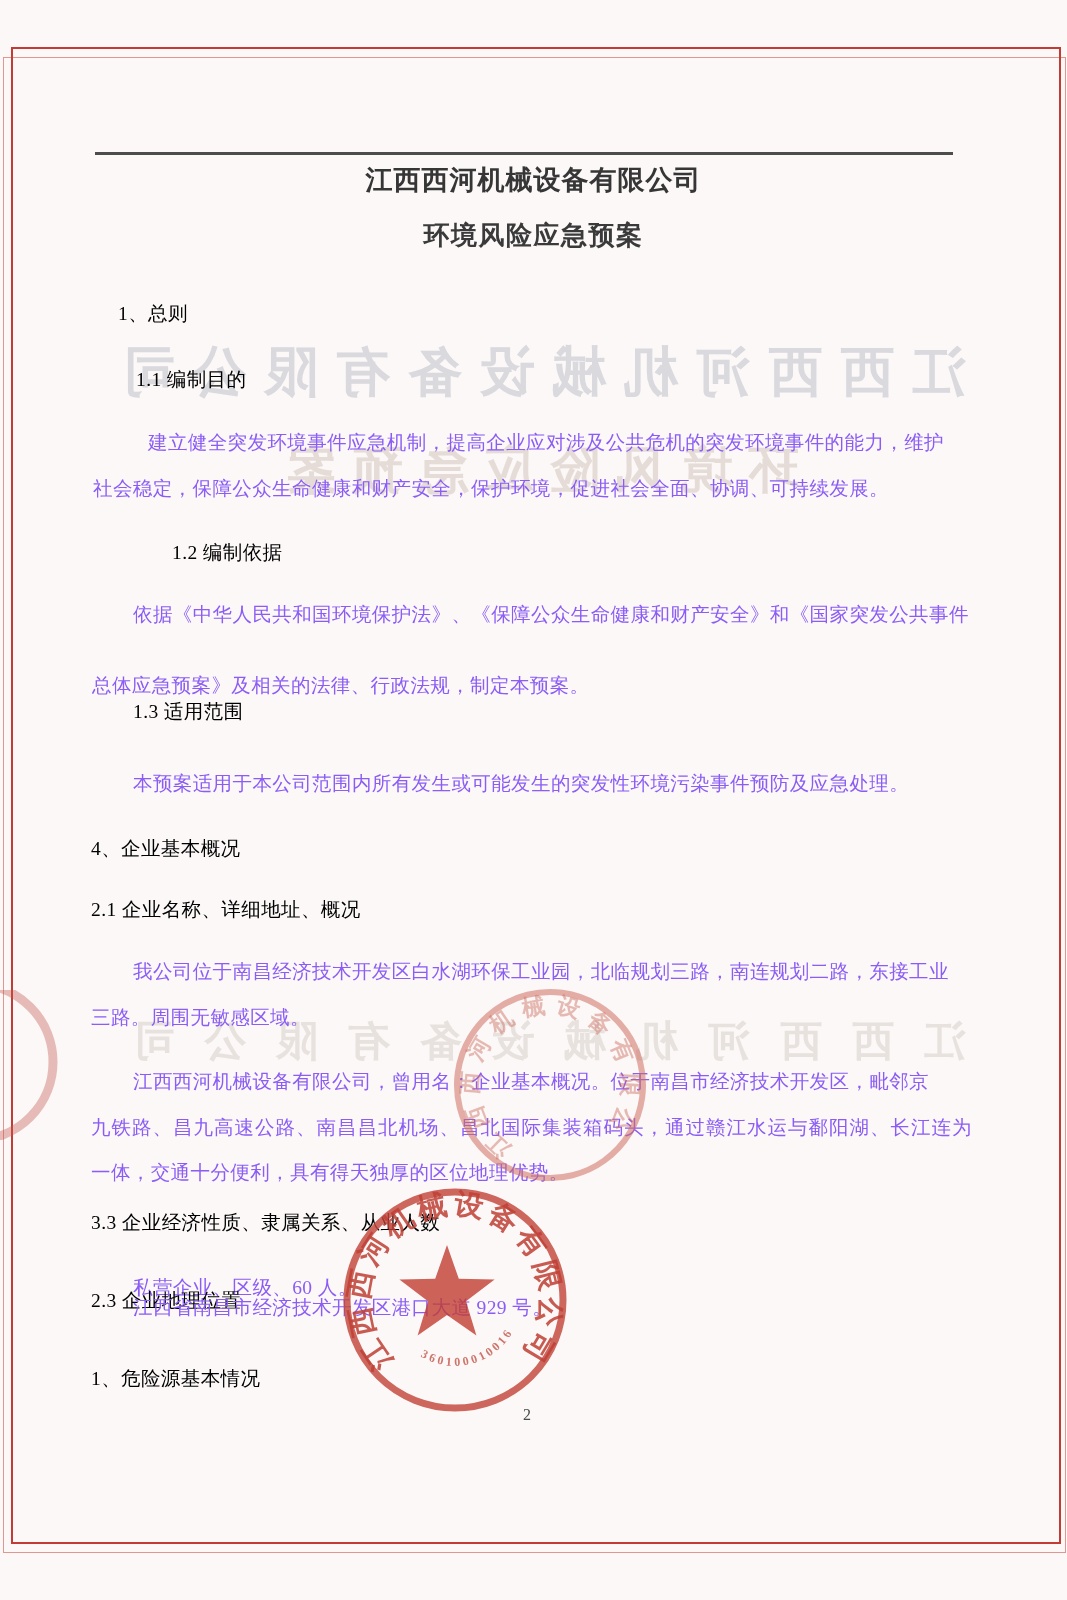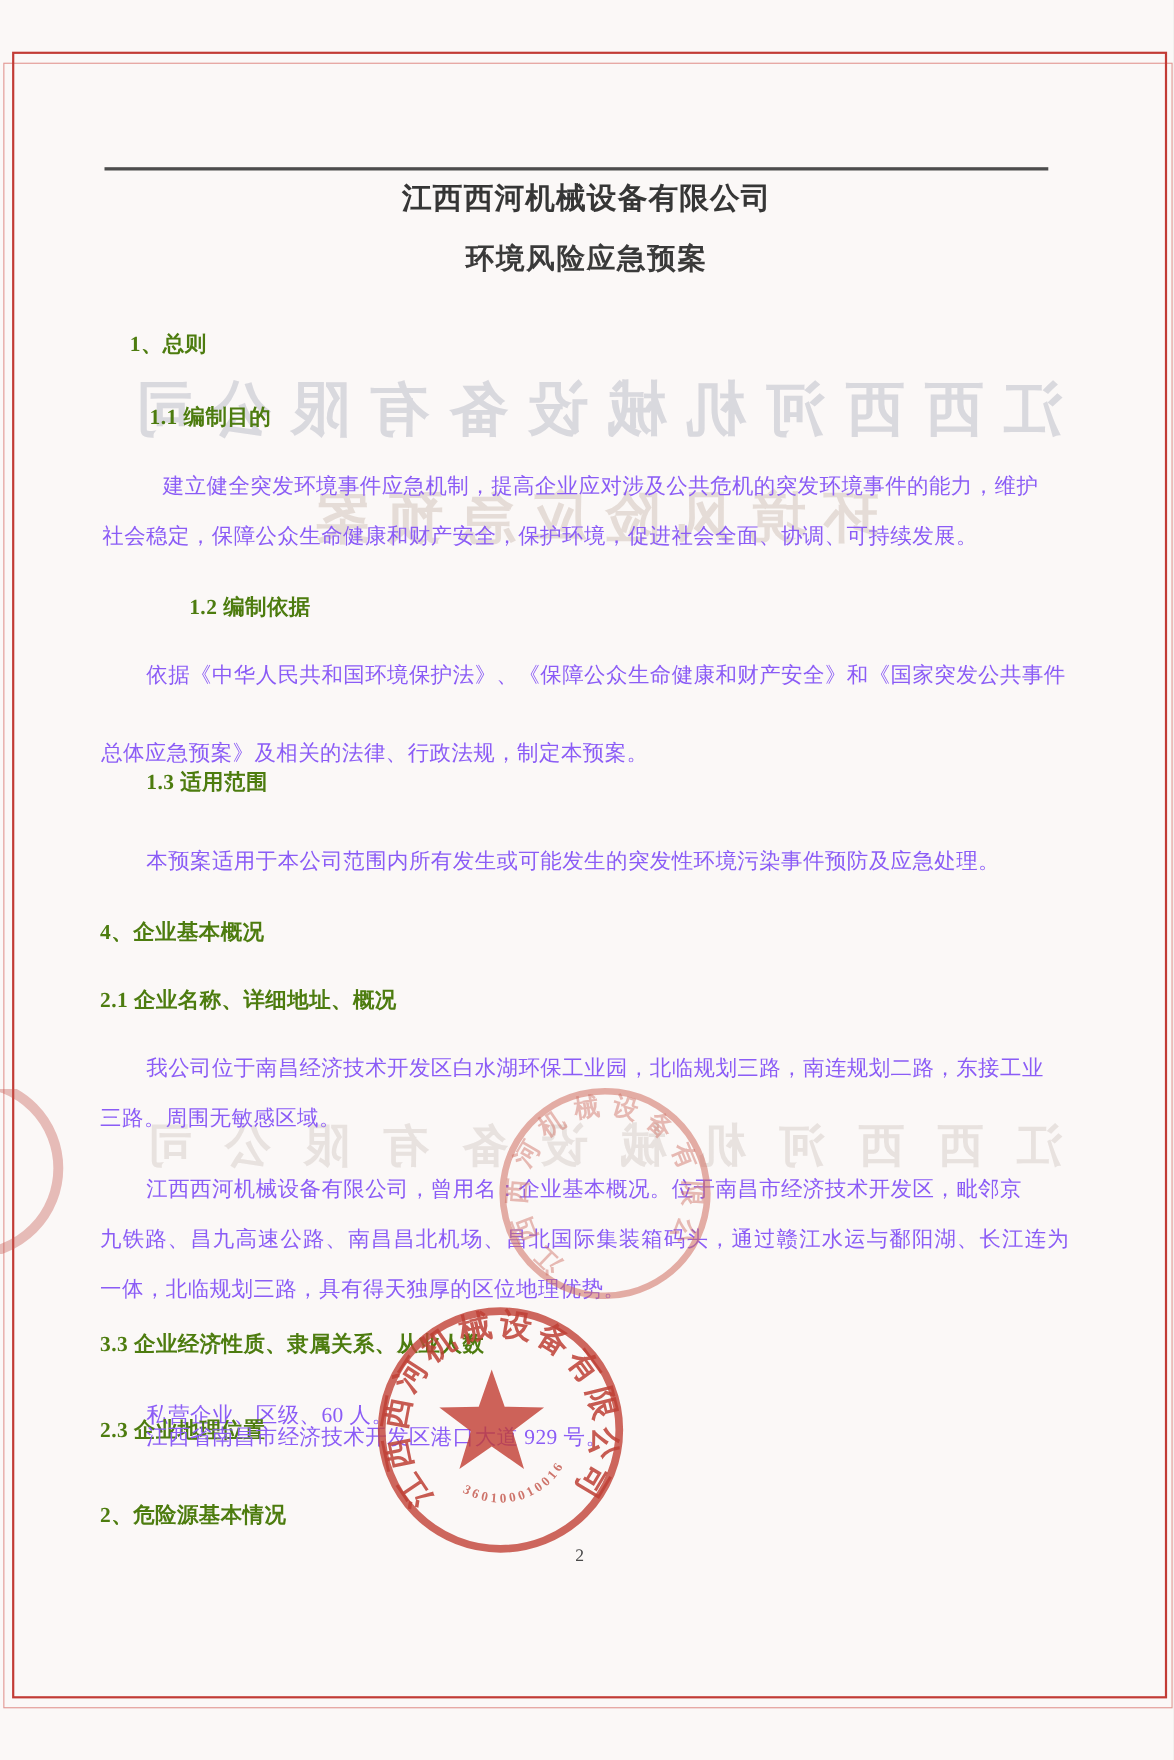--- a/index.html
+++ b/index.html
@@ -16,21 +16,21 @@
   
   .top-rule{position:absolute;left:95px;top:152px;width:858px;height:2.5px;background:#4d4d4d;}
   
   .title1{position:absolute;left:0;top:162px;width:100%;text-align:center;
     font-size:27px;font-weight:bold;letter-spacing:1px;color:#363636;}
   .title2{position:absolute;left:0;top:218px;width:100%;text-align:center;
     font-size:26px;font-weight:bold;letter-spacing:1.5px;color:#3a3a3a;}
   
   .ln{position:absolute;white-space:nowrap;font-size:19.5px;letter-spacing:.4px;
     color:#8b5cf6;line-height:1.2;}
-  .hd{font-weight:bold;color:#4d7c0f;}
+  .hd{font-weight:normal;color:#000000;}
   .pagenum{position:absolute;left:523px;top:1406px;font-size:16px;color:#4a4a4a;}
   
   .ghost{position:absolute;left:0;width:100%;text-align:center;white-space:nowrap;
     transform:scaleX(-1);font-weight:bold;pointer-events:none;}
   .ghost1{top:336px;font-size:54px;letter-spacing:18px;color:rgba(168,170,186,.40);}
   .ghost2{top:437px;font-size:50px;letter-spacing:16px;color:rgba(190,172,158,.36);}
   .ghost3{top:1013px;font-size:42px;letter-spacing:30px;color:rgba(182,168,160,.28);}
   
   .seal-main{position:absolute;left:335px;top:1180px;width:240px;height:240px;}
   .seal-ghost{position:absolute;left:440px;top:975px;width:220px;height:220px;filter:blur(.6px);}
@@ -61,26 +61,26 @@
   <div class="ln" style="left:133px;top:603px;">依据《中华人民共和国环境保护法》、《保障公众生命健康和财产安全》和《国家突发公共事件</div>
   <div class="ln" style="left:92px;top:674px;">总体应急预案》及相关的法律、行政法规，制定本预案。</div>
   <div class="ln hd" style="left:133px;top:700px;">1.3 适用范围</div>
   <div class="ln" style="left:133px;top:772px;">本预案适用于本公司范围内所有发生或可能发生的突发性环境污染事件预防及应急处理。</div>
   <div class="ln hd" style="left:91px;top:837px;">4、企业基本概况</div>
   <div class="ln hd" style="left:91px;top:898px;">2.1 企业名称、详细地址、概况</div>
   <div class="ln" style="left:133px;top:960px;">我公司位于南昌经济技术开发区白水湖环保工业园，北临规划三路，南连规划二路，东接工业</div>
   <div class="ln" style="left:91px;top:1006px;">三路。周围无敏感区域。</div>
   <div class="ln" style="left:133px;top:1070px;">江西西河机械设备有限公司，曾用名：企业基本概况。位于南昌市经济技术开发区，毗邻京</div>
   <div class="ln" style="left:91px;top:1116px;letter-spacing:1px;">九铁路、昌九高速公路、南昌昌北机场、昌北国际集装箱码头，通过赣江水运与鄱阳湖、长江连为</div>
-  <div class="ln" style="left:91px;top:1161px;">一体，北临规划三路，具有得天独厚的区位地理优势。</div>
+  <div class="ln" style="left:91px;top:1161px;">一体，交通十分便利，具有得天独厚的区位地理优势。</div>
   <div class="ln hd" style="left:91px;top:1211px;">3.3 企业经济性质、隶属关系、从业人数</div>
   <div class="ln" style="left:133px;top:1251px;margin-top:25px;">私营企业、区级、60 人。</div>
   <div class="ln hd" style="left:91px;top:1289px;text-align:right;">2.3 企业地理位置</div>
   <div class="ln" style="left:133px;top:1296px;">江西省南昌市经济技术开发区港口大道 929 号。</div>
-  <div class="ln hd" style="left:91px;top:1367px;">2、危险源基本情况</div>
+  <div class="ln hd" style="left:91px;top:1367px;">1、危险源基本情况</div>
 
   <div class="pagenum">2</div>
 
   <svg class="seal-ghost" viewBox="-110 -110 220 220">
     <g transform="rotate(-14)">
       <circle cx="0" cy="0" r="93" fill="none" stroke="rgba(207,109,97,0.55)" stroke-width="6"></circle>
       <path id="ghostArc" d="M -50.9,50.9 A 72,72 0 1 1 50.9,50.9" fill="none"></path>
       <text class="seal-font" font-size="23" fill="rgba(203,106,94,0.45)" letter-spacing="9">
         <textPath href="#ghostArc" startOffset="0">江西西河机械设备有限公司</textPath>
       </text>

